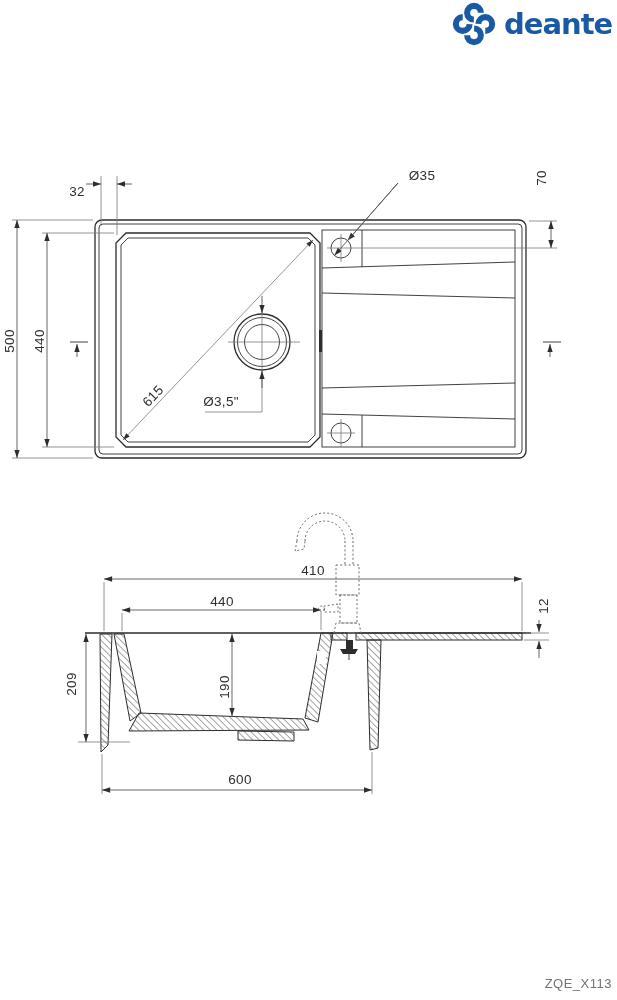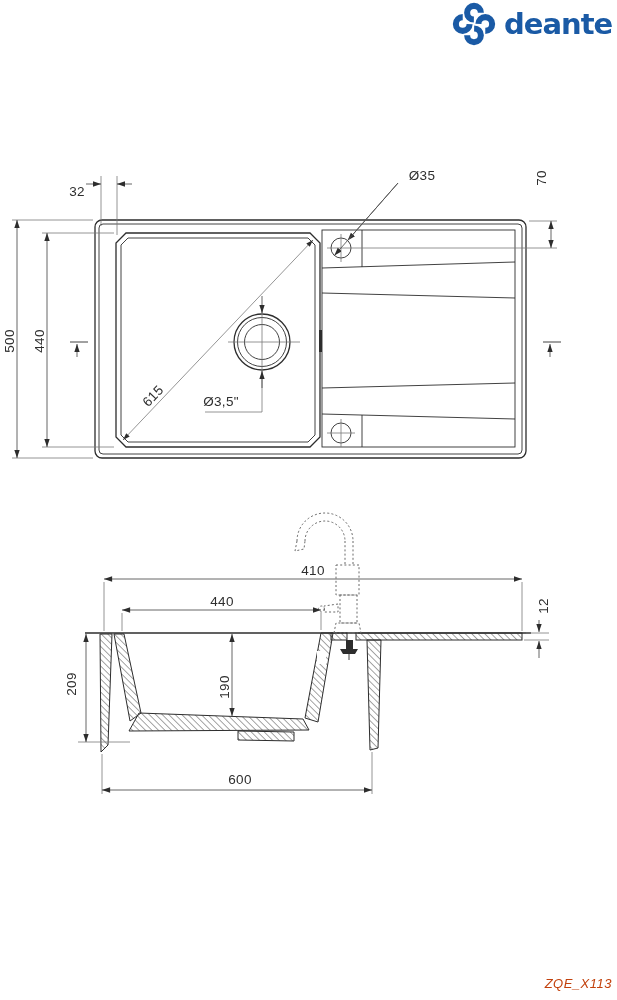--- a/index.html
+++ b/index.html
@@ -5,21 +5,21 @@
   html,body{margin:0;padding:0;background:#fff;}
   #canvas{position:relative;width:617px;height:1000px;background:#fff;overflow:hidden;
           font-family:"Liberation Sans",sans-serif;}
   .lbl{position:absolute;font-size:13.5px;color:#2e2e2e;white-space:nowrap;
        transform:translate(-50%,-50%);letter-spacing:.3px;}
   .rot{transform:translate(-50%,-50%) rotate(-90deg);}
   .diag{transform:translate(-50%,-50%) rotate(-46.5deg);}
   .logo{position:absolute;top:0;left:452px;height:48px;display:flex;align-items:center;gap:8px;}
   .wordmark{color:#1a5aa5;font-family:"DejaVu Sans",sans-serif;font-weight:bold;
             font-size:29px;letter-spacing:-1px;line-height:48px;}
-  .model{position:absolute;top:976px;right:5px;font-size:13px;color:#c2410c;letter-spacing:.5px;font-style:italic;}
+  .model{position:absolute;top:976px;right:5px;font-size:13px;color:#737373;letter-spacing:.5px;}
   
   .ln{stroke:#2d2d2d;stroke-width:1.3;fill:none;}
   .ln2{stroke:#2d2d2d;stroke-width:.9;fill:none;}
   .ext{stroke:#7a7a7a;stroke-width:.8;fill:none;}
   .dim{stroke:#555;stroke-width:.9;fill:none;}
   .hatch{fill:url(#hat);stroke:#2d2d2d;stroke-width:1;}
   .dot{stroke:#6b6b6b;stroke-width:1;fill:none;stroke-dasharray:2 2.2;}
   .dark{fill:#2d2d2d;stroke:none;}
 </style>
 </head>

